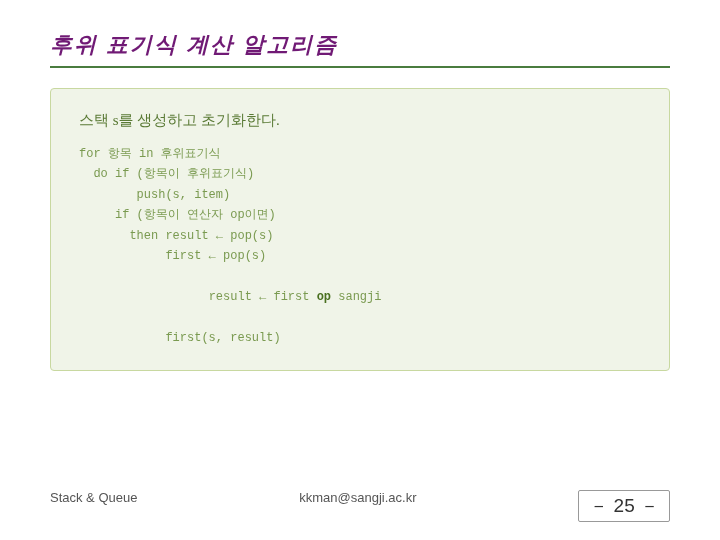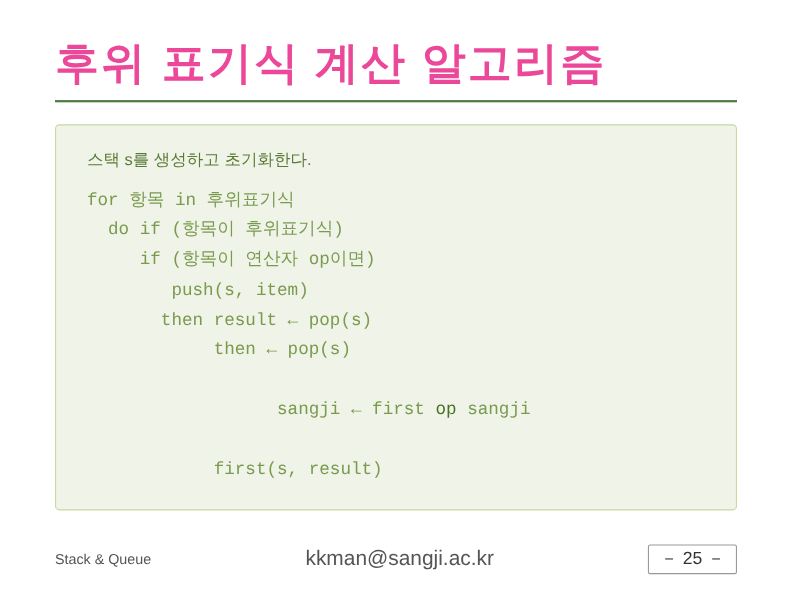--- a/index.html
+++ b/index.html
@@ -23,83 +23,84 @@
       background: #ffffff;
       position: relative;
       padding: 30px 50px 30px 50px;
     }
 
     .title-area {
       margin-bottom: 8px;
     }
 
     .title-text {
-      font-size: 40px;
+      font-size: 22px;
       font-weight: bold;
-      color: #ec4899;
+      color: #701a75;
       letter-spacing: 2px;
+      font-style: italic;
     }
 
     .title-underline {
       height: 2px;
       background-color: #4a7c3f;
       margin-top: 6px;
       margin-bottom: 20px;
     }
 
     .code-box {
       background-color: #f0f4e8;
       border: 1px solid #c8d8a0;
       border-radius: 4px;
       padding: 22px 28px;
       font-family: 'Courier New', 'Consolas', monospace;
     }
 
     .code-line {
       line-height: 1.7;
       color: #7a9a50;
-      font-size: 16px;
+      font-size: 12px;
       white-space: pre;
     }
 
     .desc-line {
       font-size: 15px;
       color: #5a7a35;
       margin-bottom: 14px;
-      font-family: Liberation Sans, sans-serif;
+      font-family: Liberation Serif, serif;
     }
 
     .bold-op {
-      font-weight: normal;
+      font-weight: bold;
       color: #4a7020;
     }
 
     .footer {
       position: absolute;
       bottom: 18px;
       left: 0;
       right: 0;
       display: flex;
       justify-content: space-between;
-      align-items: center;
+      align-items: flex-start;
       padding: 0 50px;
     }
 
     .footer-left {
       font-size: 13px;
       color: #555;
     }
 
     .footer-center {
-      font-size: 19px;
+      font-size: 13px;
       color: #555;
     }
 
     .footer-right {
-      font-size: 16px;
+      font-size: 19px;
       color: #333;
       border: 1px solid #999;
       padding: 2px 10px;
       border-radius: 2px;
     }
   </style>
 </head>
 <body>
 
 <div class="slide-container">
@@ -107,26 +108,26 @@
   <div class="title-area">
     <div class="title-text">후위 표기식 계산 알고리즘</div>
     <div class="title-underline"></div>
   </div>
 
   <div class="code-box">
     <div class="desc-line">스택 s를 생성하고 초기화한다.</div>
 
     <div class="code-line"><span>for 항목 in 후위표기식</span></div>
     <div class="code-line"><span>  do if (항목이 후위표기식)</span></div>
+    <div class="code-line"><span>        push(s, item)</span></div>
     <div class="code-line"><span>     if (항목이 연산자 op이면)</span></div>
-    <div class="code-line"><span>        push(s, item)</span></div>
     <div class="code-line"><span>       then result ← pop(s)</span></div>
-    <div class="code-line"><span>            then ← pop(s)</span></div>
+    <div class="code-line"><span>            first ← pop(s)</span></div>
     <div class="code-line">
-      <span>            sangji ← first </span><span class="bold-op">op</span><span> sangji</span>
+      <span>            result ← first </span><span class="bold-op">op</span><span> sangji</span>
     </div>
     <div class="code-line"><span>            first(s, result)</span></div>
   </div>
 
 </div>
 
 <div class="footer">
   <div class="footer-left">Stack &amp; Queue</div>
   <div class="footer-center">kkman@sangji.ac.kr</div>
   <div class="footer-right">－ 25 －</div>

